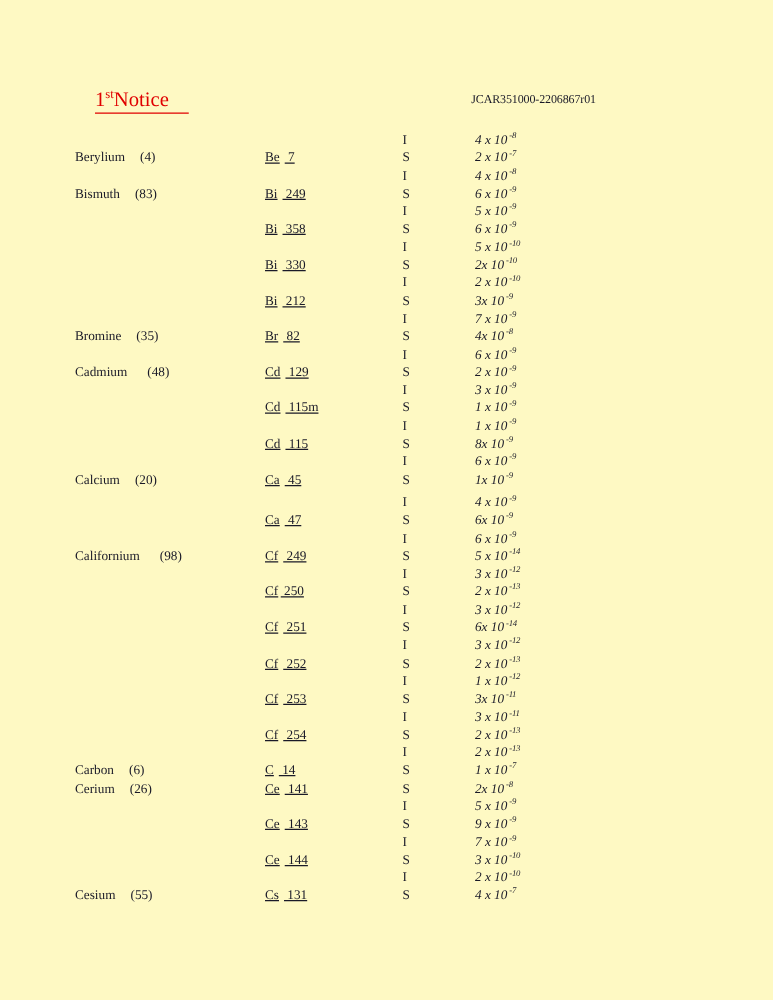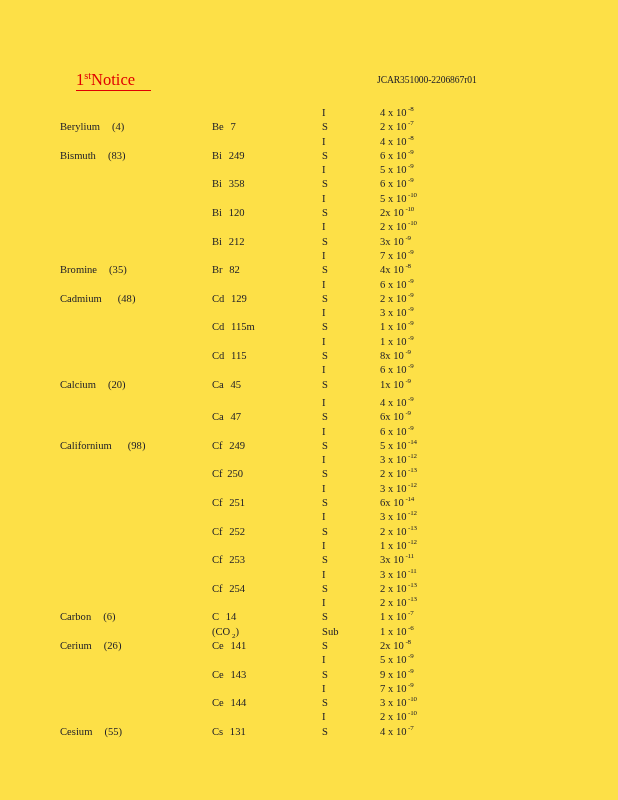--- a/index.html
+++ b/index.html
@@ -15,21 +15,21 @@
     font-family: "Liberation Serif", "DejaVu Serif", serif;
     color: #1a1a28;
     overflow: hidden;
   }
 
   .page {
     position: absolute;
     left: 0; top: 0;
     width: 618px;
     height: 800px;
-    background: #fde047;
+    background: #fef9c3;
   }
 
   
   .header {
     position: absolute;
     left: 0;
     top: 70px;
     width: 618px;
     height: 24px;
   }
@@ -83,25 +83,25 @@
     position: absolute;
     top: 0;
     font-size: 10.6px;
     line-height: 14.3px;
     white-space: nowrap;
     color: #1a1a28;
   }
   .c-element { left: 60px; }
   .c-element .el-z { padding-left: 12px; }
   .c-element.wide .el-z { padding-left: 16px; text-align: right; }
-  .c-nuclide { left: 212px; }
+  .c-nuclide { left: 212px; text-decoration: underline; }
   .c-nuclide .nu-a { padding-left: 4px; }
   .c-nuclide .nu-tight { padding-left: 2px; }
   .c-type   { left: 322px; }
-  .c-value  { left: 380px; }
+  .c-value  { left: 380px; font-style: italic; }
   .c-value .mant { letter-spacing: 0px; }
   .c-value sup {
     font-size: 0.66em;
     vertical-align: super;
     line-height: 0;
     letter-spacing: -0.2px;
   }
   .c-nuclide sub {
     font-size: 0.66em;
     vertical-align: sub;
@@ -156,21 +156,21 @@
         <div class="c-value"><span class="mant">6 x 10</span><sup> -9</sup></div>
       </div>
       <div class="row">
         <div class="c-element"></div>
         <div class="c-nuclide"></div>
         <div class="c-type">I</div>
         <div class="c-value"><span class="mant">5 x 10</span><sup> -10</sup></div>
       </div>
       <div class="row">
         <div class="c-element"></div>
-        <div class="c-nuclide"><span>Bi</span><span class="nu-a"> 120</span></div>
+        <div class="c-nuclide"><span>Bi</span><span class="nu-a"> 330</span></div>
         <div class="c-type">S</div>
         <div class="c-value"><span class="mant">2x 10</span><sup> -10</sup></div>
       </div>
       <div class="row">
         <div class="c-element"></div>
         <div class="c-nuclide"></div>
         <div class="c-type">I</div>
         <div class="c-value"><span class="mant">2 x 10</span><sup> -10</sup></div>
       </div>
       <div class="row">
@@ -329,26 +329,20 @@
         <div class="c-type">I</div>
         <div class="c-value"><span class="mant">2 x 10</span><sup> -13</sup></div>
       </div>
       <div class="row">
         <div class="c-element"><span>Carbon</span><span class="el-z">(6)</span></div>
         <div class="c-nuclide"><span>C</span><span class="nu-a"> 14</span></div>
         <div class="c-type">S</div>
         <div class="c-value"><span class="mant">1 x 10</span><sup> -7</sup></div>
       </div>
       <div class="row">
-        <div class="c-element"></div>
-        <div class="c-nuclide"><span>(CO</span><sub> 2</sub><span>)</span></div>
-        <div class="c-type">Sub</div>
-        <div class="c-value"><span class="mant">1 x 10</span><sup> -6</sup></div>
-      </div>
-      <div class="row">
         <div class="c-element"><span>Cerium</span><span class="el-z">(26)</span></div>
         <div class="c-nuclide"><span>Ce</span><span class="nu-a"> 141</span></div>
         <div class="c-type">S</div>
         <div class="c-value"><span class="mant">2x 10</span><sup> -8</sup></div>
       </div>
       <div class="row">
         <div class="c-element"></div>
         <div class="c-nuclide"></div>
         <div class="c-type">I</div>
         <div class="c-value"><span class="mant">5 x 10</span><sup> -9</sup></div>

